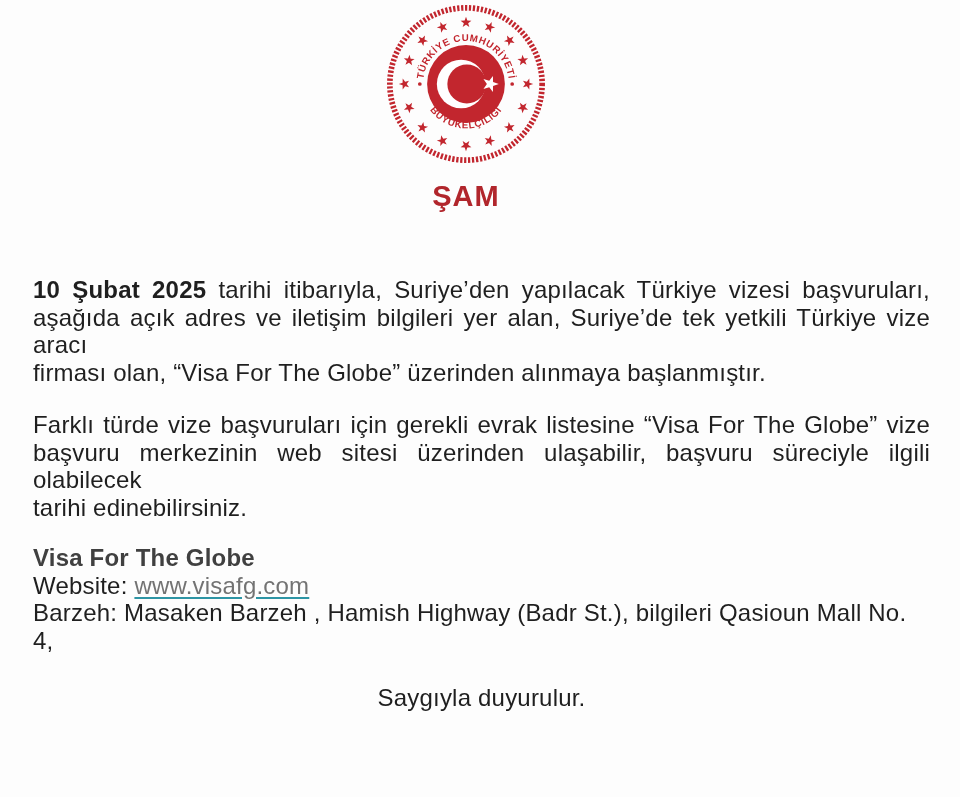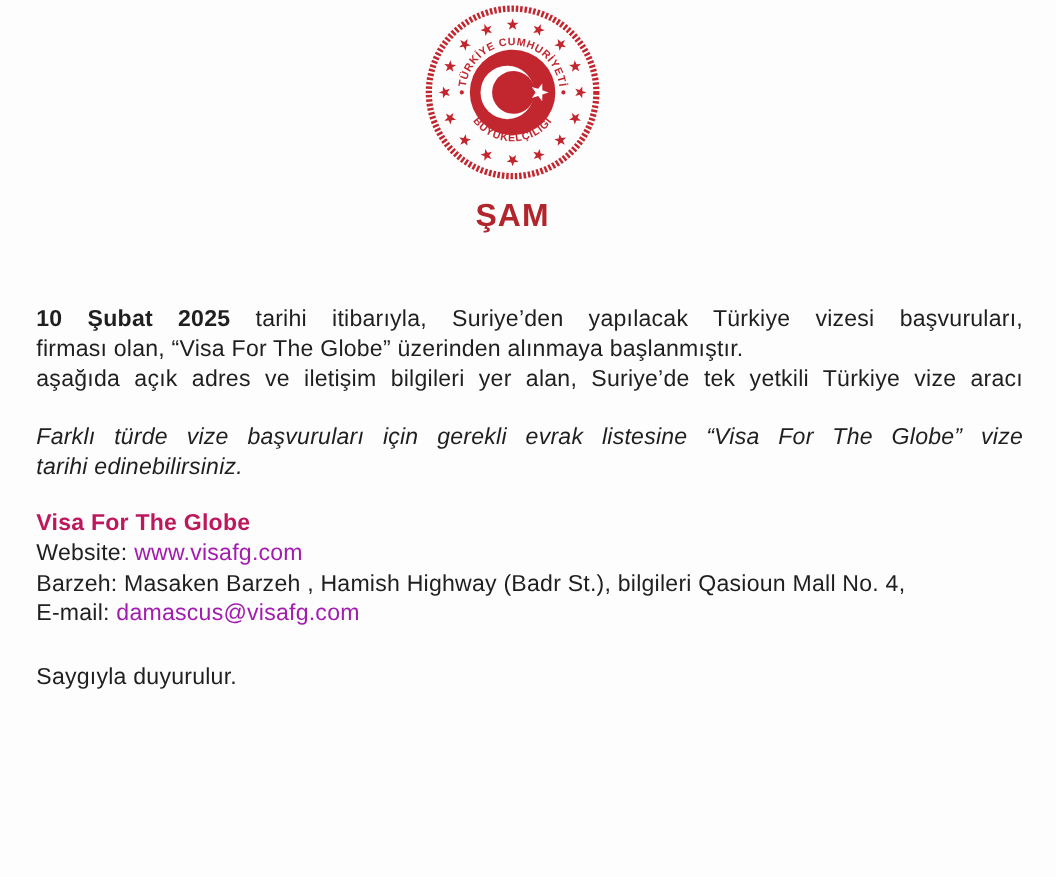--- a/index.html
+++ b/index.html
@@ -6,30 +6,30 @@
   .page {
     position:relative; width:960px; height:797px; overflow:hidden;
     background:#fdfdfd; font-family:"Liberation Sans", sans-serif;
     color:#1f1f1f;
   }
   .header { padding-top:3px; text-align:center; transform:translateX(-14px); }
   .emblem { display:block; margin:0 auto; }
   .sam { margin-top:14px; font-size:29px; line-height:34px; font-weight:bold;
          color:#b1262c; letter-spacing:1px; }
   .body { padding:0 30px 0 33px; }
-  .line { font-size:21px; line-height:27.5px; letter-spacing:0.2px; }
+  .line { font-size:24px; line-height:27.5px; letter-spacing:0.2px; }
   .jline { text-align:justify; text-align-last:justify; }
   .lastline { text-align:left; }
   .para1 { margin-top:63px; }
-  .para2 { margin-top:25px;font-style:italic; }
+  .para2 { margin-top:25px; }
   .contact { margin-top:23px; }
-  .closing { margin-top:30px; }
+  .closing { margin-top:30px;text-align:center; }
   .bold { font-weight:700; }
-  .company { color:#be185d; font-weight:700; }
-  .doclink { color:#a21caf; text-decoration-color:#2d95a5;
+  .company { color:#404040; font-weight:700; }
+  .doclink { color:#737373; text-decoration:underline; text-decoration-color:#2d95a5;
              text-underline-offset:3px; cursor:pointer; }
 </style>
 </head>
 <body>
 
 <div class="page">
 
   <div class="header">
     <svg class="emblem" width="162" height="162" viewBox="0 0 200 200" aria-hidden="true">
       <defs>
@@ -77,32 +77,32 @@
       </g>
     </svg>
 
     <div class="sam">ŞAM</div>
   </div>
 
   <div class="body">
 
     <div class="para1">
       <div class="line jline"><span class="bold">10 Şubat 2025</span><span> tarihi itibarıyla, Suriye’den yapılacak Türkiye vizesi başvuruları,</span></div>
+      <div class="line jline">aşağıda açık adres ve iletişim bilgileri yer alan, Suriye’de tek yetkili Türkiye vize aracı</div>
       <div class="line lastline">firması olan, “Visa For The Globe” üzerinden alınmaya başlanmıştır.</div>
-      <div class="line jline">aşağıda açık adres ve iletişim bilgileri yer alan, Suriye’de tek yetkili Türkiye vize aracı</div>
     </div>
 
     <div class="para2">
       <div class="line jline">Farklı türde vize başvuruları için gerekli evrak listesine “Visa For The Globe” vize</div>
+      <div class="line jline">başvuru merkezinin web sitesi üzerinden ulaşabilir, başvuru süreciyle ilgili olabilecek</div>
       <div class="line lastline">tarihi edinebilirsiniz.</div>
     </div>
 
     <div class="contact">
       <div class="line company">Visa For The Globe</div>
       <div class="line"><span>Website: </span><a class="doclink">www.visafg.com</a></div>
       <div class="line"><span>Barzeh: </span><span>Masaken Barzeh , Hamish Highway (Badr St.), bilgileri Qasioun Mall No. 4,</span></div>
-      <div class="line"><span>E-mail: </span><a class="doclink">damascus@visafg.com</a></div>
     </div>
 
     <div class="line closing">Saygıyla duyurulur.</div>
 
   </div>
 </div>
 
 </body></html>

